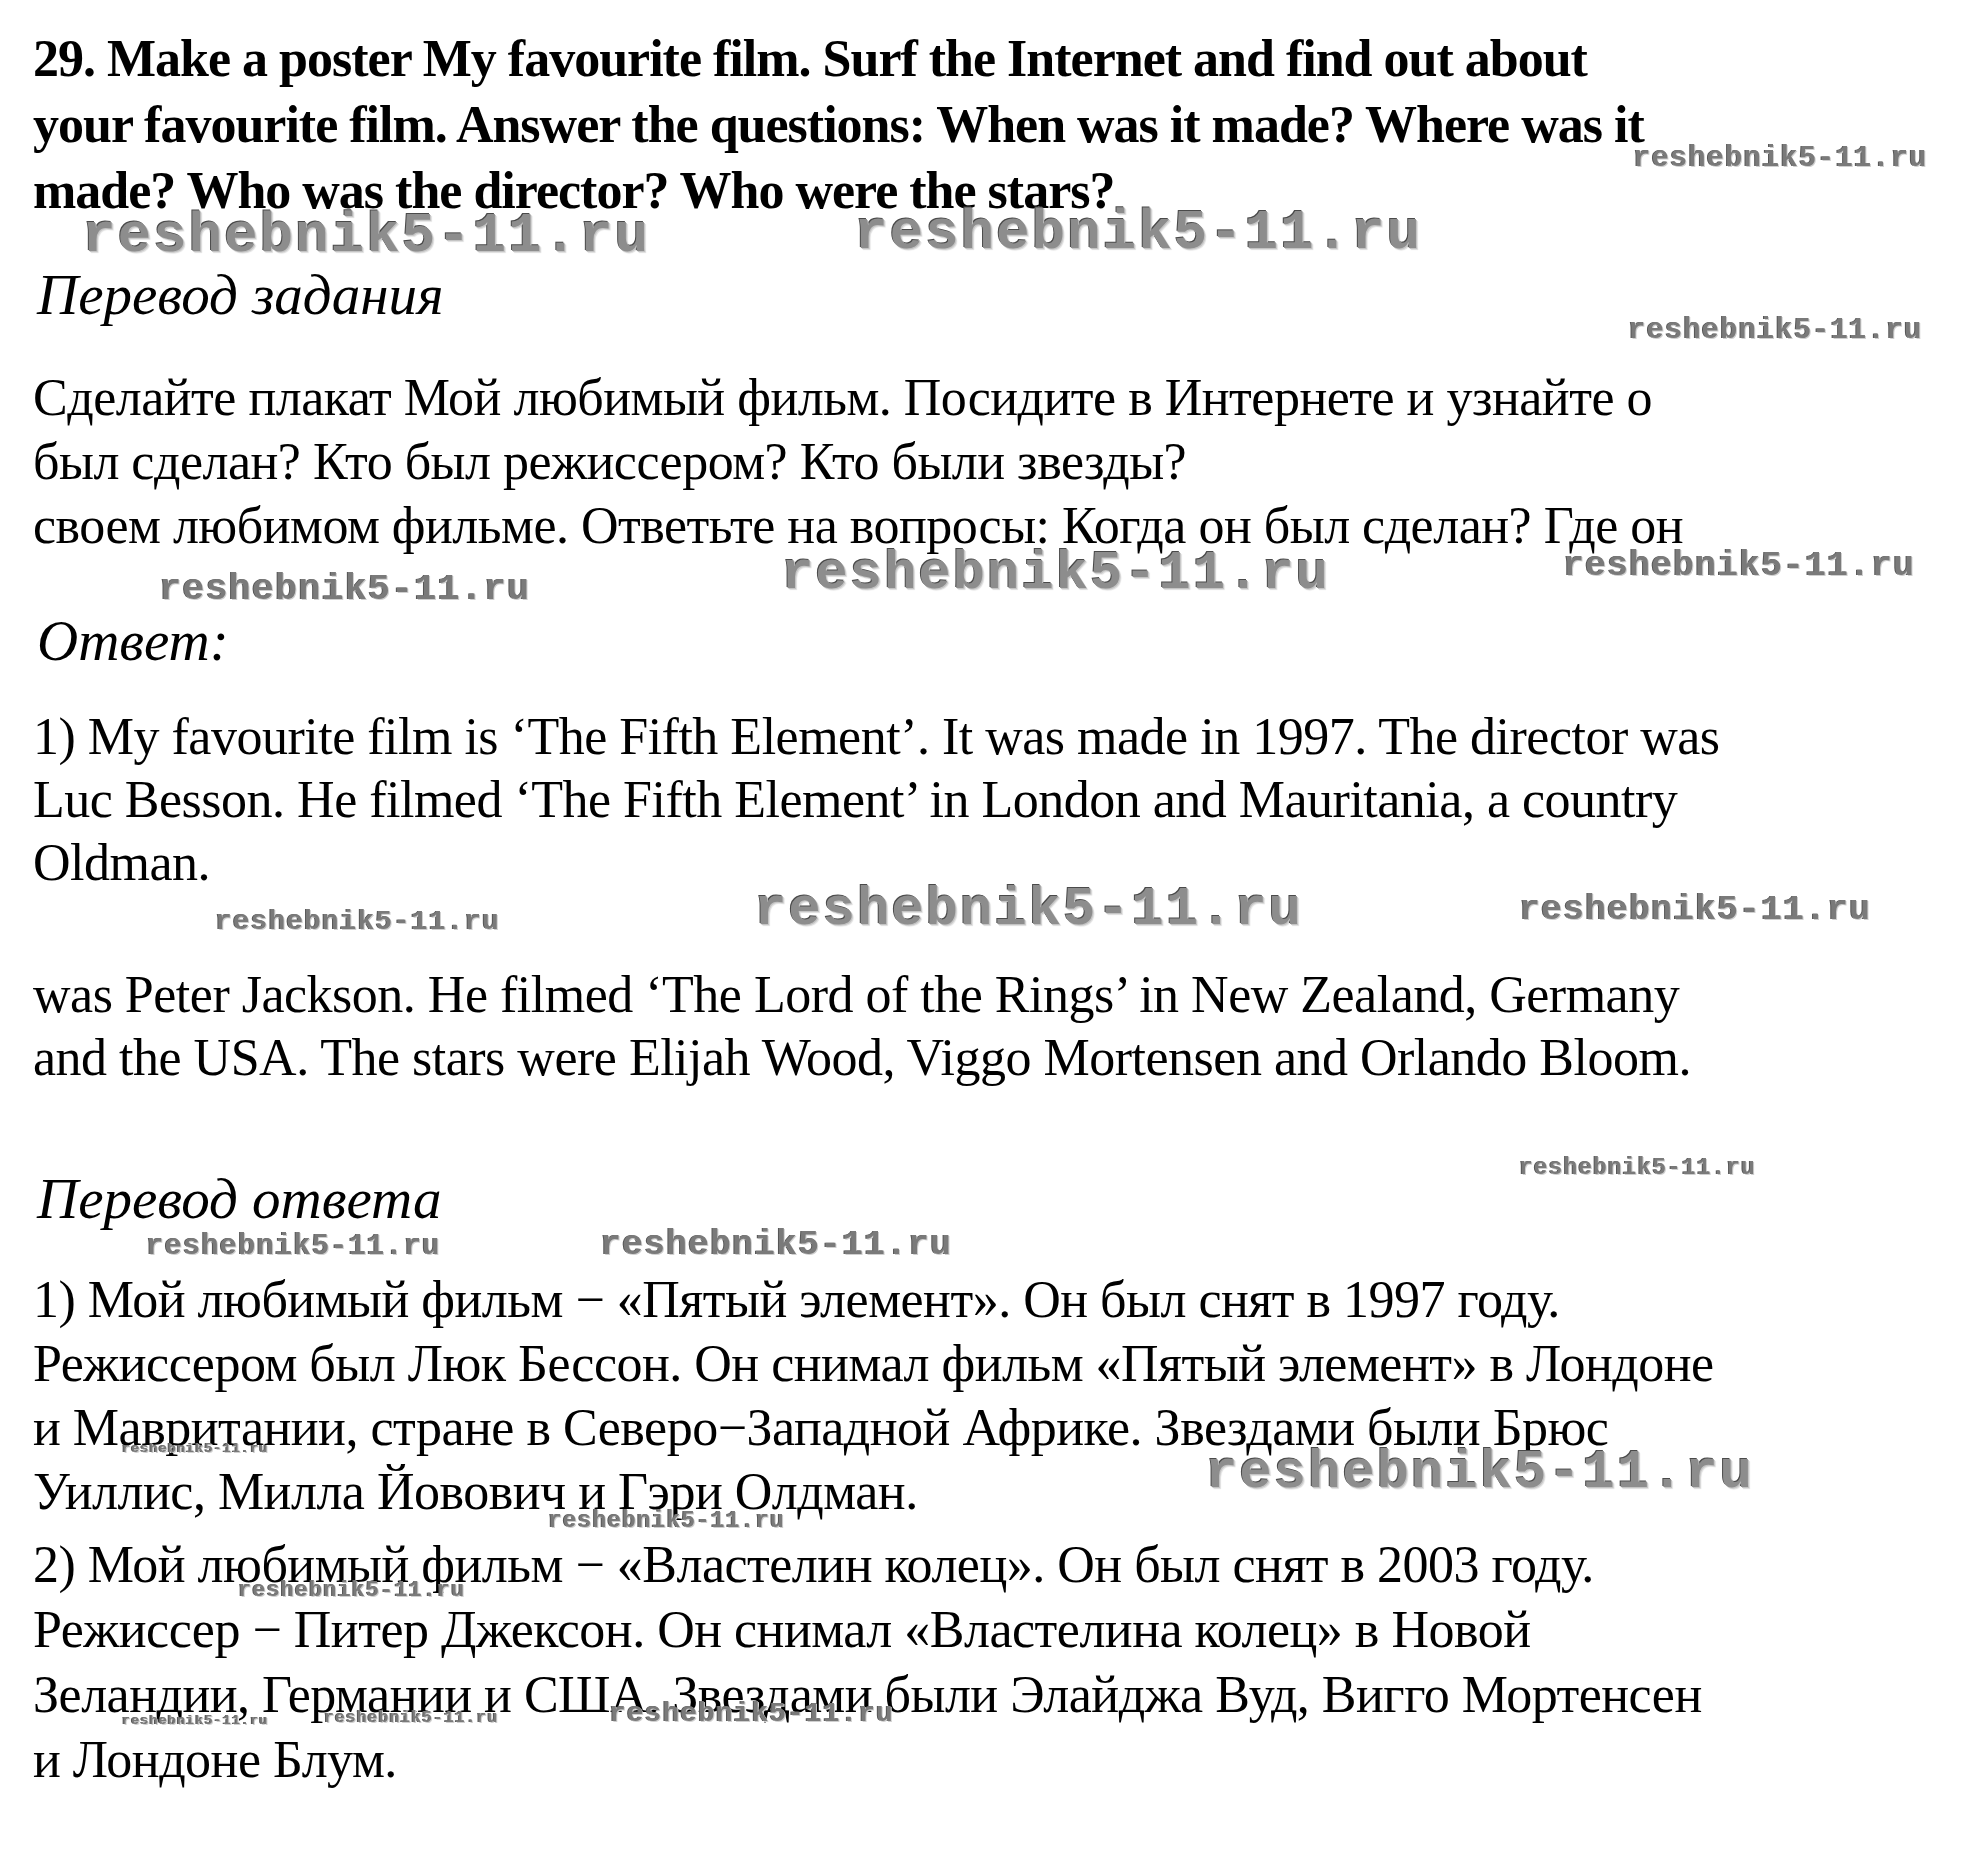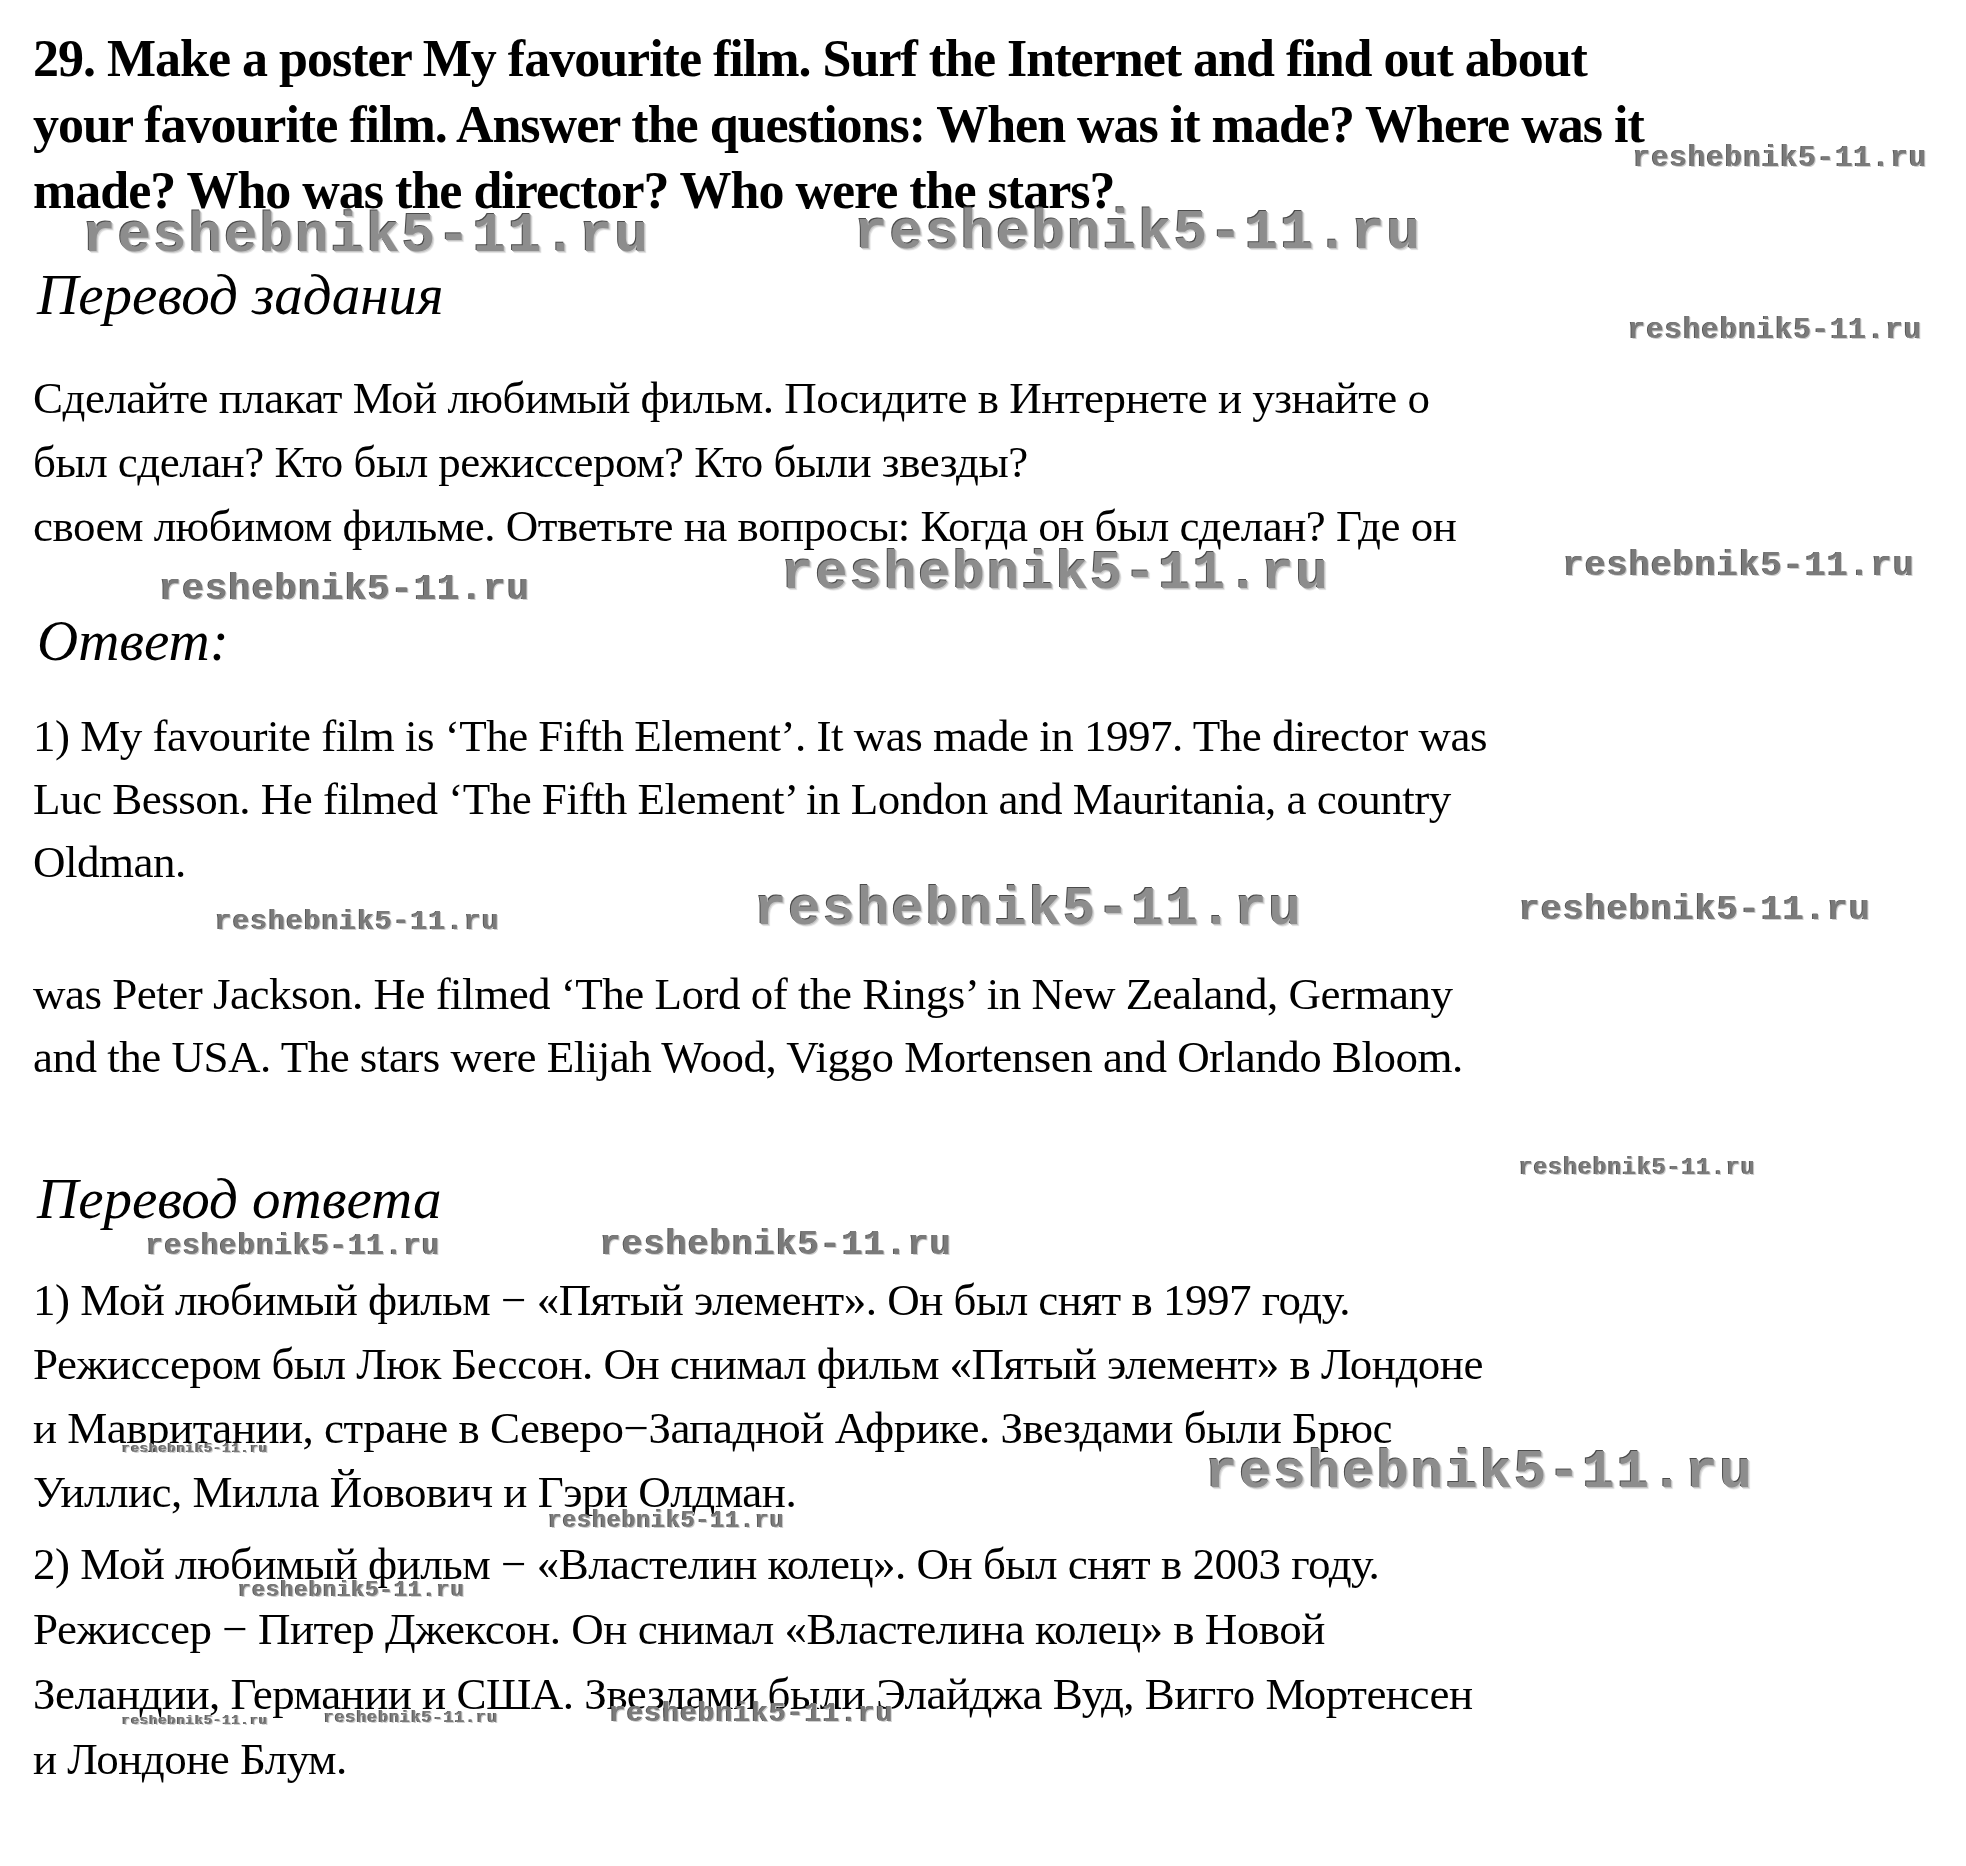--- a/index.html
+++ b/index.html
@@ -4,21 +4,21 @@
 <style>
   html,body { margin:0; padding:0; background:#ffffff; }
   .page {
     position:relative; width:1967px; height:1788px; background:#fff;
     overflow:hidden; color:#000; font-family:"Liberation Serif", serif;
   }
   .heading {
     position:absolute; left:33px; top:26px;
     font-weight:bold; font-size:52px; line-height:66px; letter-spacing:-1px;
   }
-  .para { position:absolute; left:33px; font-size:45px; line-height:63px; letter-spacing:-0.5px; }
+  .para { position:absolute; left:33px; font-size:52px; line-height:63px; letter-spacing:-0.5px; }
   .para.ru1 { line-height:64px; }
   .para.ru2 { line-height:65px; }
   .line { white-space:nowrap; }
   .label {
     position:absolute; left:37px; font-style:italic; font-size:57px; white-space:nowrap;
   }
   .wm {
     position:absolute; font-family:Liberation Mono, monospace; font-weight:bold;
     color:#7a7a7a; letter-spacing:1px; line-height:1; white-space:nowrap;
     text-shadow:1px 1px 0 #cfcfcf, -1px 0 0 #565656;

